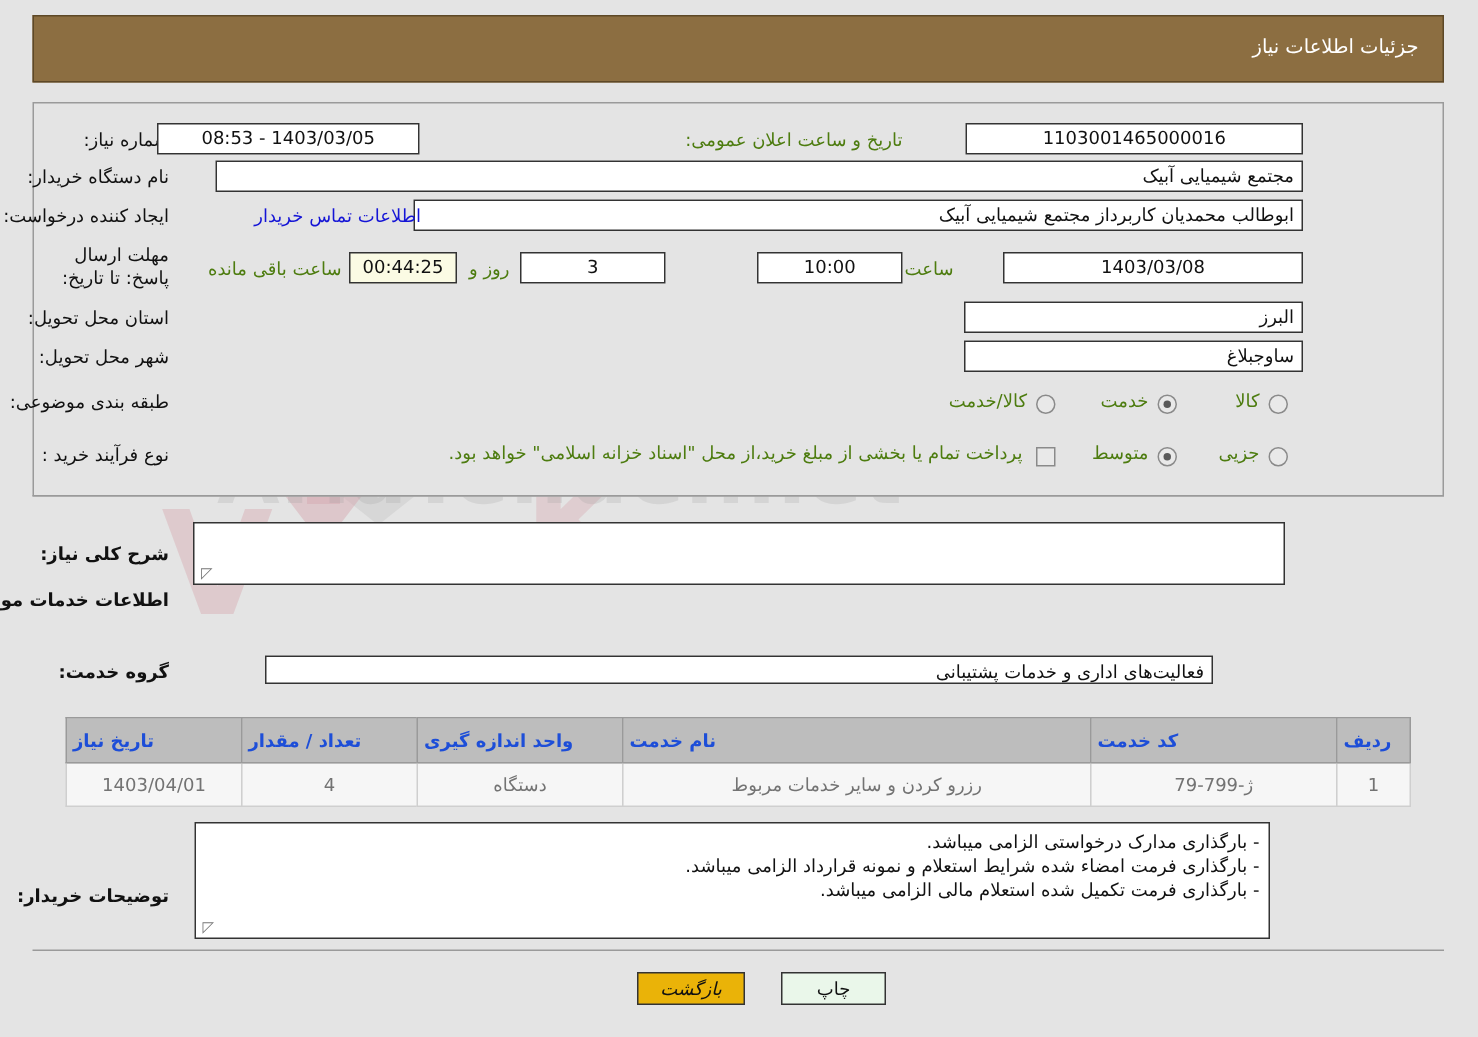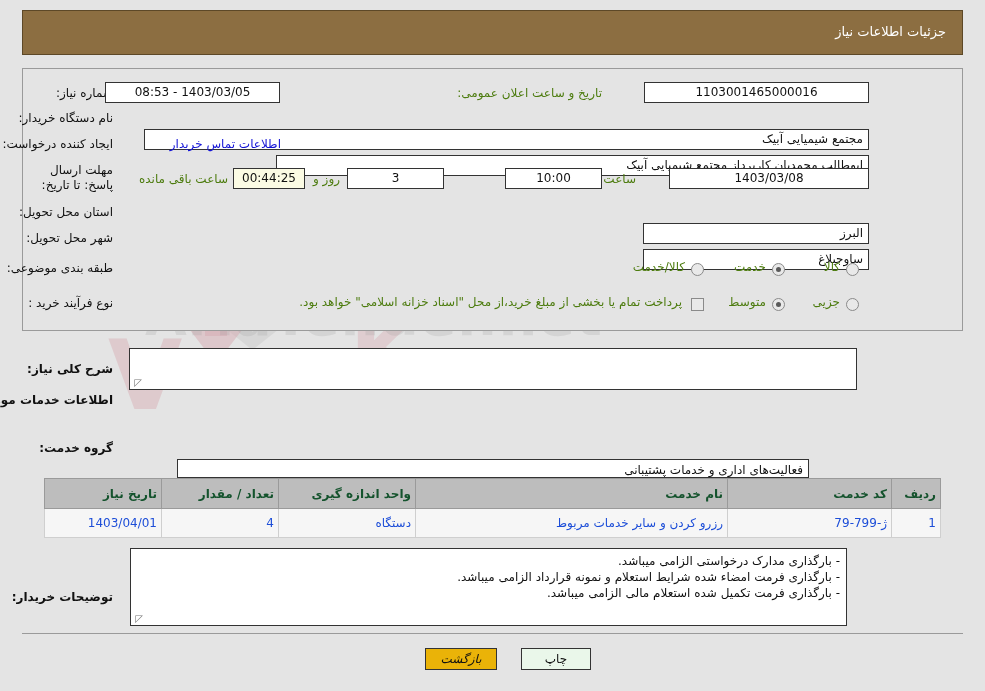--- a/index.html
+++ b/index.html
@@ -83,21 +83,21 @@
   .lbl.b{font-weight:bold;}
   .sublbl{position:absolute;font-size:12px;color:#4d7c0f;white-space:nowrap;}
 
   
   .fld{
     position:absolute;background:#ffffff;border:1px solid #333;
     box-sizing:border-box;height:21px;line-height:19px;
     font-size:12px;color:#111;padding:0 5px;white-space:nowrap;overflow:hidden;
   }
   .fld.c{text-align:center;}
-  .fld.r{margin-top:22px;}
+  .fld.r{}
   .fld.countdown{background:#fbfbe4;text-align:center;}
 
   .link{
     position:absolute;color:#1414d6;font-size:12px;white-space:nowrap;
     cursor:pointer;
   }
 
   
   .radio{
     position:absolute;width:13px;height:13px;border-radius:50%;
@@ -125,25 +125,25 @@
   }
   .tline{display:block;white-space:nowrap;line-height:16px;}
 
   
   .tbl{
     position:absolute;left:44px;top:478px;width:897px;
     border-collapse:collapse;font-size:12px;
   }
   .tbl th{
     background:#bdbdbd;border:1px solid #9a9a9a;
-    font-weight:bold;color:#14532d;height:25px;padding:2px 4px;text-align:right;
+    font-weight:bold;color:#1d4ed8;height:25px;padding:2px 4px;text-align:left;
   }
   .tbl td{
     background:#f6f6f6;border:1px solid #cfcfcf;
-    height:24px;padding:2px 4px;text-align:right;color:#1d4ed8;
+    height:24px;padding:2px 4px;text-align:center;color:#737373;
   }
 
   
   .btn{
     position:absolute;height:22px;border:1px solid #333;
     box-sizing:border-box;font-size:12px;color:#111;
     text-align:center;line-height:20px;cursor:pointer;
     font-family:"DejaVu Sans","Liberation Sans",sans-serif;
   }
   .btn.print{background:#eaf7ea;}

